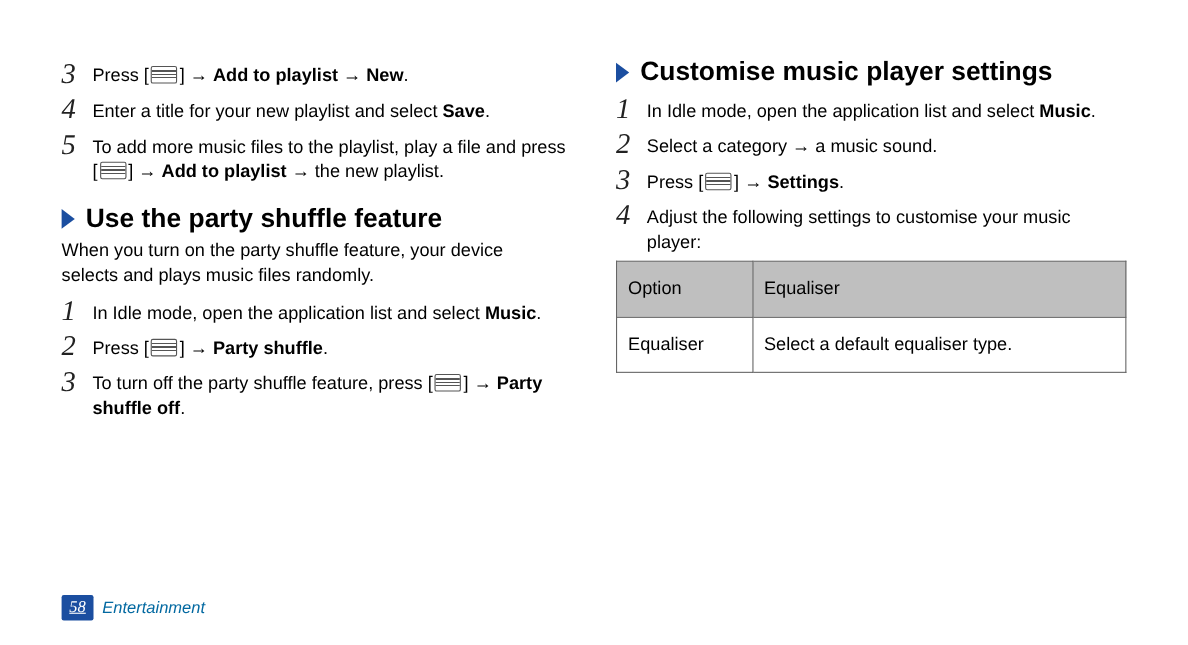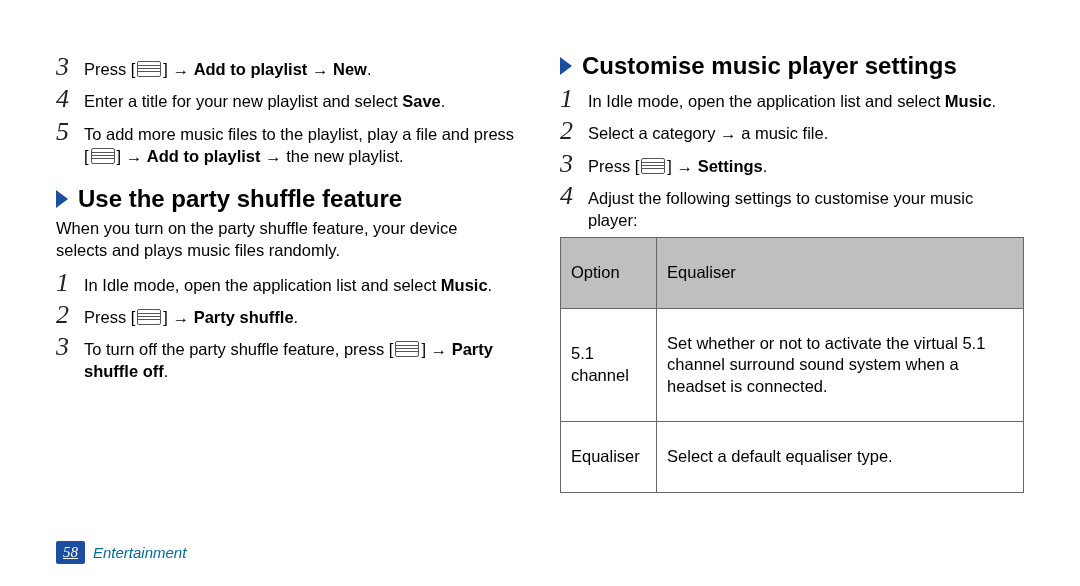--- a/index.html
+++ b/index.html
@@ -84,21 +84,21 @@
     margin: 4px 12px 8px 0;
   }
   table.opts {
     border-collapse: collapse;
     width: 100%;
     margin-top: 6px;
     font-size: 16.5px;
   }
   table.opts th, table.opts td {
     border: 1px solid #666;
-    padding: 24px 10px;
+    padding: 14px 10px;
     text-align: left;
     vertical-align: middle;
     font-weight: 400;
     line-height: 1.3;
   }
   table.opts thead th {
     background: #bfbfbf;
     font-weight: 400;
   }
   .footer {
@@ -175,45 +175,41 @@
       <div class="section-title">Customise music player settings</div>
     </div>
 
     <div id="right-steps">
         <div class="step">
           <div class="step-num">1</div>
           <div class="step-body">In Idle mode, open the application list and select <b>Music</b>.</div>
         </div>
         <div class="step">
           <div class="step-num">2</div>
-          <div class="step-body">Select a category → a music file.</div>
+          <div class="step-body">Select a category → a music sound.</div>
         </div>
         <div class="step">
           <div class="step-num">3</div>
           <div class="step-body">Press [<span class="menu-icon"></span>] → <b>Settings</b>.</div>
         </div>
         <div class="step">
           <div class="step-num">4</div>
           <div class="step-body">Adjust the following settings to customise your music player:</div>
         </div>
       </div>
 
     <table class="opts">
       <thead>
         <tr>
           <th>Option</th>
           <th>Equaliser</th>
         </tr>
       </thead>
       <tbody id="opts-body">
           <tr>
-            <td>5.1 channel</td>
-            <td>Set whether or not to activate the virtual 5.1 channel surround sound system when a headset is connected.</td>
-          </tr>
-          <tr>
             <td>Equaliser</td>
             <td>Select a default equaliser type.</td>
           </tr>
         </tbody>
     </table>
   </div>
 
   <div class="footer">
     <span class="pagenum">58</span>
     <span class="section-name">Entertainment</span>

